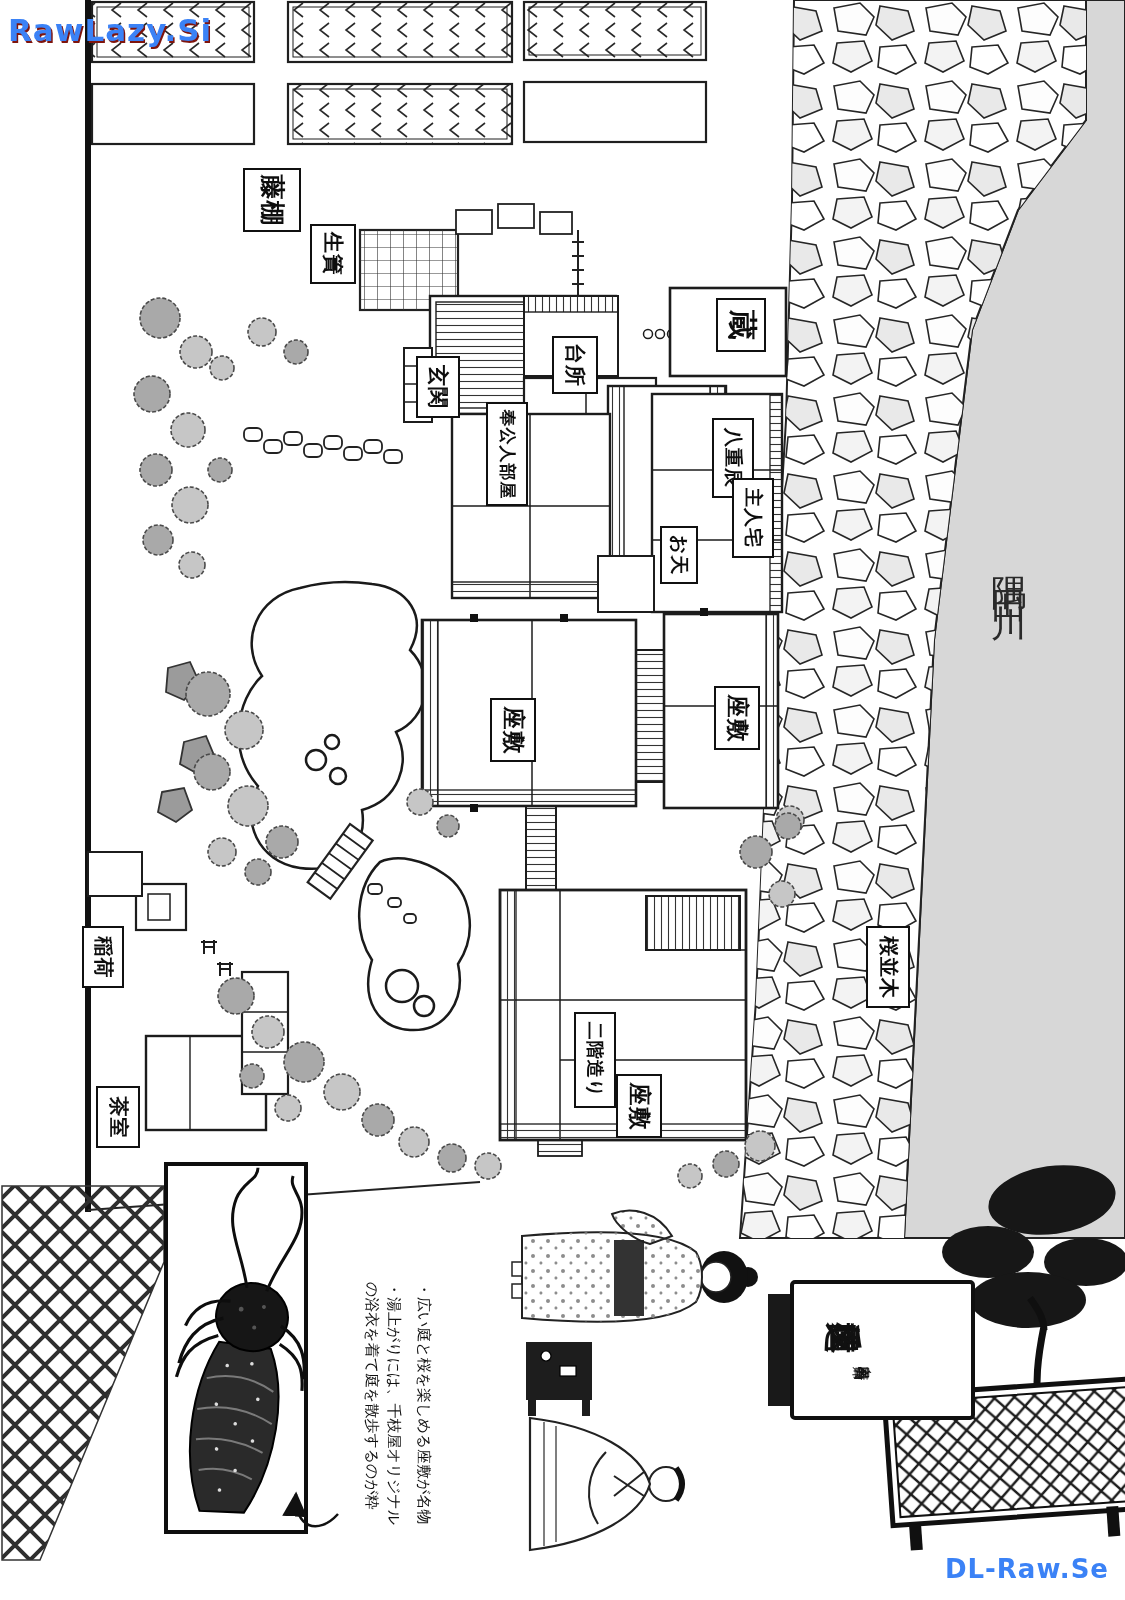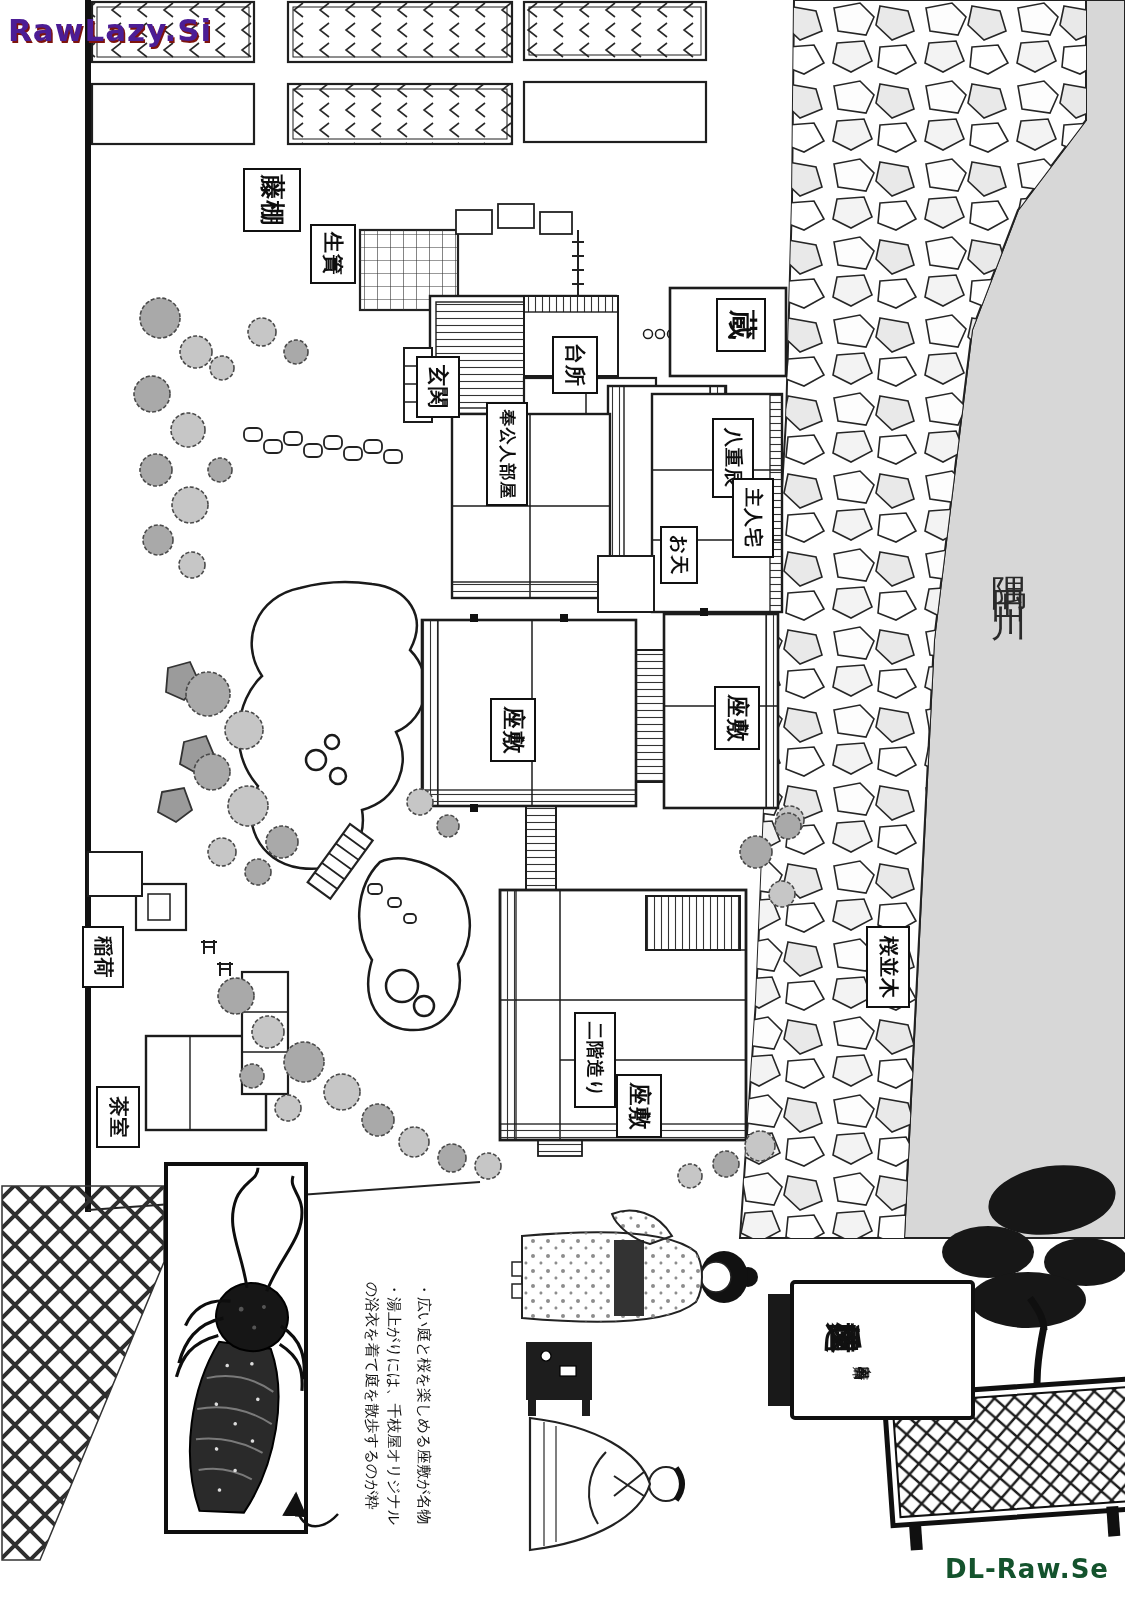--- a/index.html
+++ b/index.html
@@ -21,26 +21,26 @@
     font-weight:600; letter-spacing:1px; color:#0d0d0d;
   }
 
   .river-label {
     position:absolute; writing-mode:vertical-rl; text-orientation:upright;
     font-size:36px; letter-spacing:14px; font-weight:500; color:#2a2a2a; z-index:4;
   }
 
   .wm-top {
     position:absolute; left:8px; top:12px; z-index:20;
-    font-size:31px; font-weight:bold; color:#4c1d95;
+    font-size:31px; font-weight:bold; color:#3b82f6;
     text-shadow:1.5px 1.5px 0 #7e140d; letter-spacing:1px;
   }
   .wm-bottom {
     position:absolute; right:16px; bottom:16px; z-index:20;
-    font-size:26px; font-weight:bold; color:#14532d; letter-spacing:1px;
+    font-size:26px; font-weight:bold; color:#3b82f6; letter-spacing:1px;
   }
 
   .sign {
     position:absolute; box-sizing:border-box; z-index:6;
     transform-origin:top left; transform:rotate(90deg);
     border:4px solid #101010; border-radius:5px; background:#fff;
     display:flex; align-items:center; justify-content:center;
   }
   .sign-text { writing-mode:vertical-rl; text-orientation:upright; }
   .sign-sub  { display:block; font-size:14px; letter-spacing:1px; margin-left:7px; margin-top:4px; }

